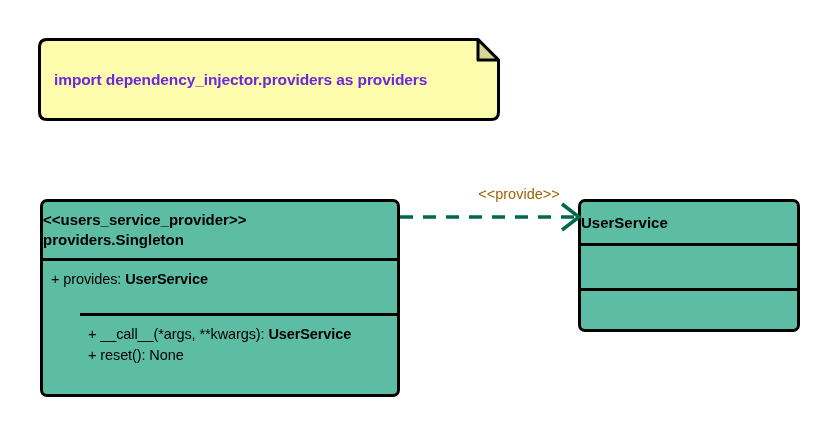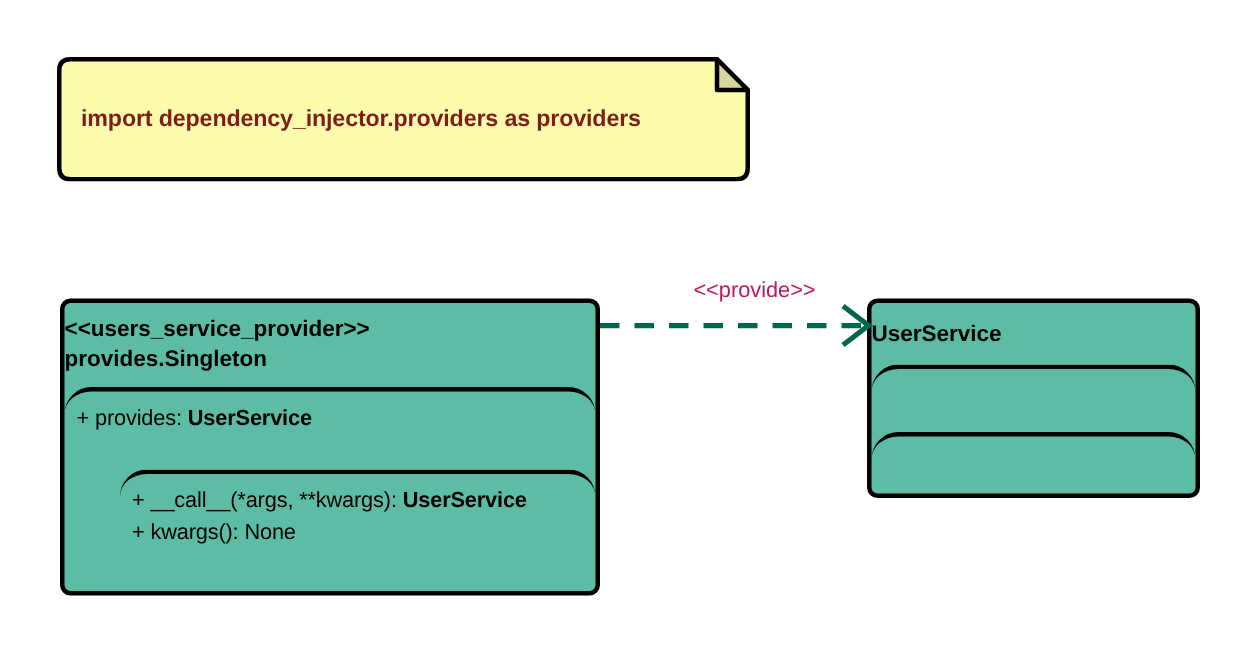--- a/index.html
+++ b/index.html
@@ -40,21 +40,21 @@
   .note-text {
     position: absolute;
     left: 16px;
     top: 0;
     right: 30px;
     height: 100%;
     display: flex;
     align-items: center;
     font-size: 15.5px;
     font-weight: bold;
-    color: #7f1d1d;
+    color: #6d28d9;
     letter-spacing: -0.1px;
     white-space: nowrap;
   }
 
   
   .uml-class {
     position: absolute;
     box-sizing: border-box;
     border: 3px solid #000000;
     border-radius: 7px;
@@ -79,21 +79,20 @@
   .title-line {
     font-size: 15px;
     font-weight: bold;
     color: #000000;
     line-height: 1.33;
     white-space: nowrap;
   }
 
   .member-compartment {
     padding: 8px 0 0 8px;
-    border-radius: 18px;
   }
   .member-line {
     font-size: 14.5px;
     color: #000000;
     line-height: 1.42;
     white-space: nowrap;
     letter-spacing: -0.1px;
   }
   .member-line b {
     font-weight: bold;
@@ -124,56 +123,56 @@
   .edge-svg {
     position: absolute;
     left: 396px;
     top: 196px;
     width: 192px;
     height: 44px;
     overflow: visible;
   }
   .edge-label {
     position: absolute;
-    left: 440px;
+    left: 456px;
     top: 186px;
     width: 126px;
     text-align: center;
     font-size: 14.5px;
-    color: #be185d;
+    color: #a16207;
     white-space: nowrap;
   }
 </style>
 </head>
 <body>
 
 <div id="canvas">
 
   <div class="note">
     <svg class="note-shape" viewBox="0 0 462 83" preserveAspectRatio="none">
       <path d="M 1.5 9 Q 1.5 1.5 9 1.5 L 440 1.5 L 460.5 22 L 460.5 74 Q 460.5 81.5 453 81.5 L 9 81.5 Q 1.5 81.5 1.5 74 Z" fill="#FCFCAC" stroke="#000000" stroke-width="3" stroke-linejoin="round"></path>
       <path d="M 440 1.5 L 440 22 L 460.5 22 Z" fill="#D6D69A" stroke="#000000" stroke-width="3" stroke-linejoin="round"></path>
     </svg>
     <div class="note-text">import dependency_injector.providers as providers</div>
   </div>
 
   <div class="uml-class" id="class-provider">
 
     <div class="compartment c-title title-compartment">
       <div class="title-line">&lt;&lt;users_service_provider&gt;&gt;</div>
-      <div class="title-line">provides.Singleton</div>
+      <div class="title-line">providers.Singleton</div>
     </div>
 
     <div class="compartment c-attrs member-compartment">
       <div class="member-line"><span>+ provides: </span><b>UserService</b></div>
     </div>
 
     <div class="compartment c-methods member-compartment">
       <div class="member-line"><span>+ __call__(*args, **kwargs): </span><b>UserService</b></div>
-      <div class="member-line"><span>+ kwargs(): None</span></div>
+      <div class="member-line"><span>+ reset(): None</span></div>
     </div>
   </div>
 
   <div class="uml-class" id="class-service">
 
     <div class="compartment c-title title-compartment">
       <div class="title-line">UserService</div>
     </div>
 
     <div class="compartment c-attrs member-compartment"></div>

